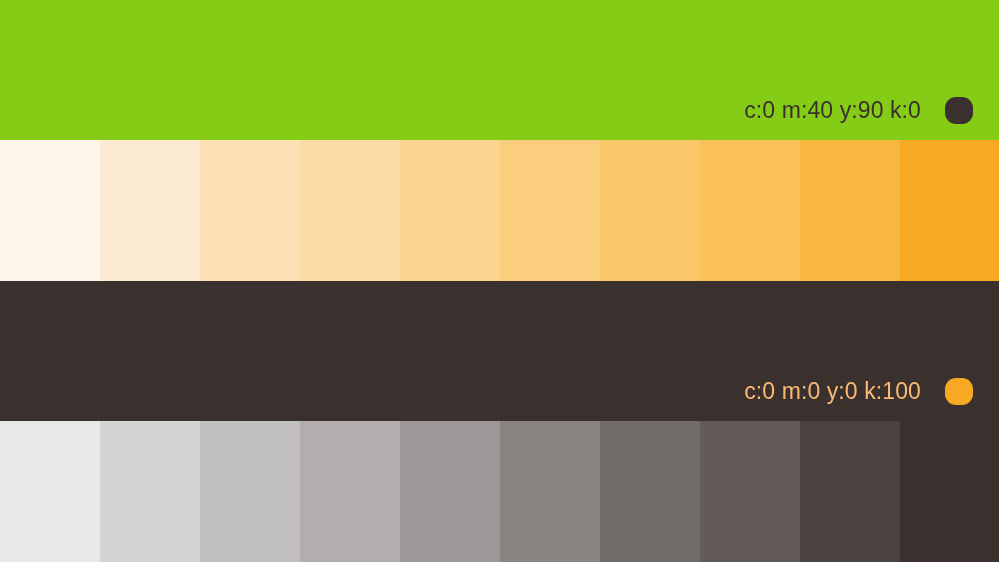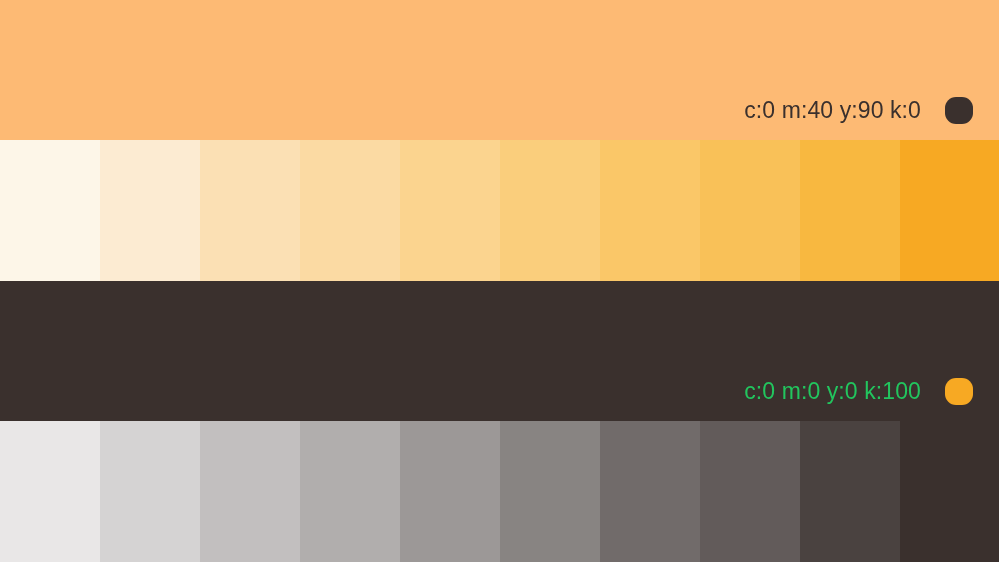--- a/index.html
+++ b/index.html
@@ -79,21 +79,21 @@
     width: auto;
   }
 </style>
 </head>
 <body>
 
 <div id="palette-page">
 
   <section class="color-group group-primary">
 
-    <div class="group-header" style="background: #fdba74;">
+    <div class="group-header" style="background: #84cc16;">
       <div class="header-content">
         <span class="cmyk-label" style="color: rgb(58, 48, 45);">c:0 m:40 y:90 k:0</span>
         <span class="color-dot" style="background: rgb(58, 48, 45);"></span>
       </div>
     </div>
 
     <div class="swatch-strip">
         <div class="swatch" title="#FDF6E8" style="background: rgb(253, 246, 232);"></div>
         <div class="swatch" title="#FCEBD2" style="background: rgb(252, 235, 210);"></div>
         <div class="swatch" title="#FBE0B4" style="background: rgb(251, 224, 180);"></div>
@@ -104,21 +104,21 @@
         <div class="swatch" title="#F9C158" style="background: rgb(249, 193, 88);"></div>
         <div class="swatch" title="#F8B840" style="background: rgb(248, 184, 64);"></div>
         <div class="swatch" title="#F7A923" style="background: rgb(247, 169, 35);"></div>
       </div>
   </section>
 
   <section class="color-group group-neutral">
 
     <div class="group-header" style="background: rgb(58, 48, 45);">
       <div class="header-content">
-        <span class="cmyk-label" style="color: #22c55e;">c:0 m:0 y:0 k:100</span>
+        <span class="cmyk-label" style="color: #fdba74;">c:0 m:0 y:0 k:100</span>
         <span class="color-dot" style="background: rgb(247, 169, 35);"></span>
       </div>
     </div>
 
     <div class="swatch-strip">
         <div class="swatch" title="#E9E7E7" style="background: rgb(233, 231, 231);"></div>
         <div class="swatch" title="#D5D3D3" style="background: rgb(213, 211, 211);"></div>
         <div class="swatch" title="#C2BFBF" style="background: rgb(194, 191, 191);"></div>
         <div class="swatch" title="#B1AEAD" style="background: rgb(177, 174, 173);"></div>
         <div class="swatch" title="#9C9897" style="background: rgb(156, 152, 151);"></div>

